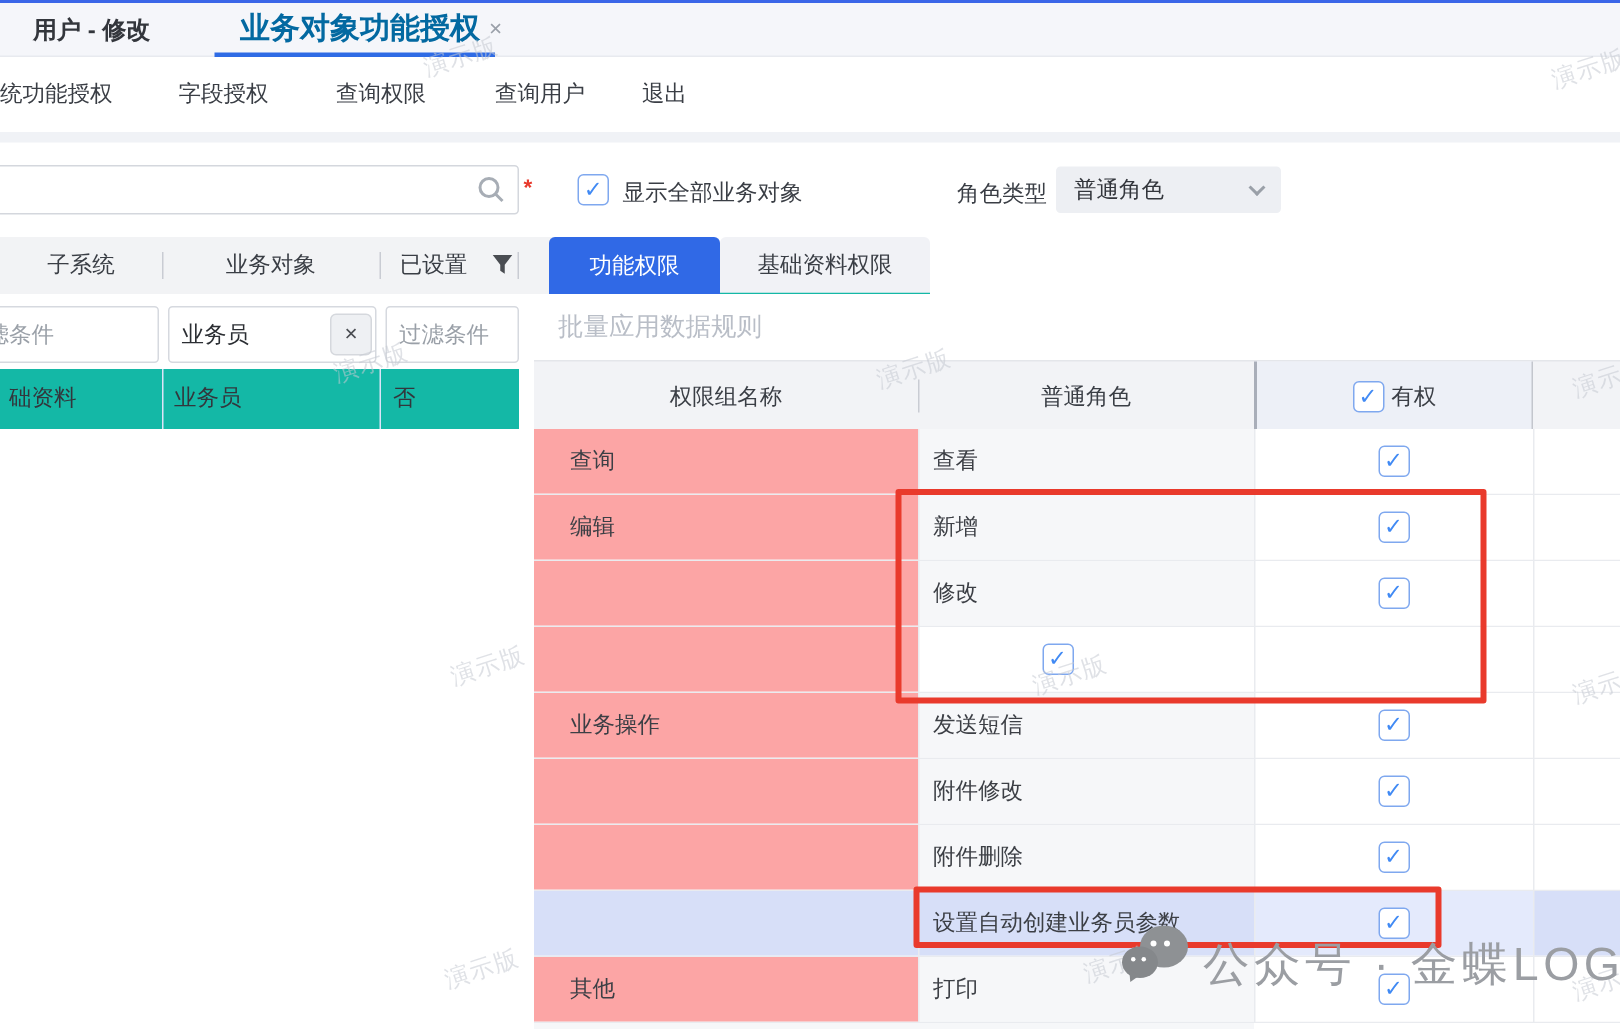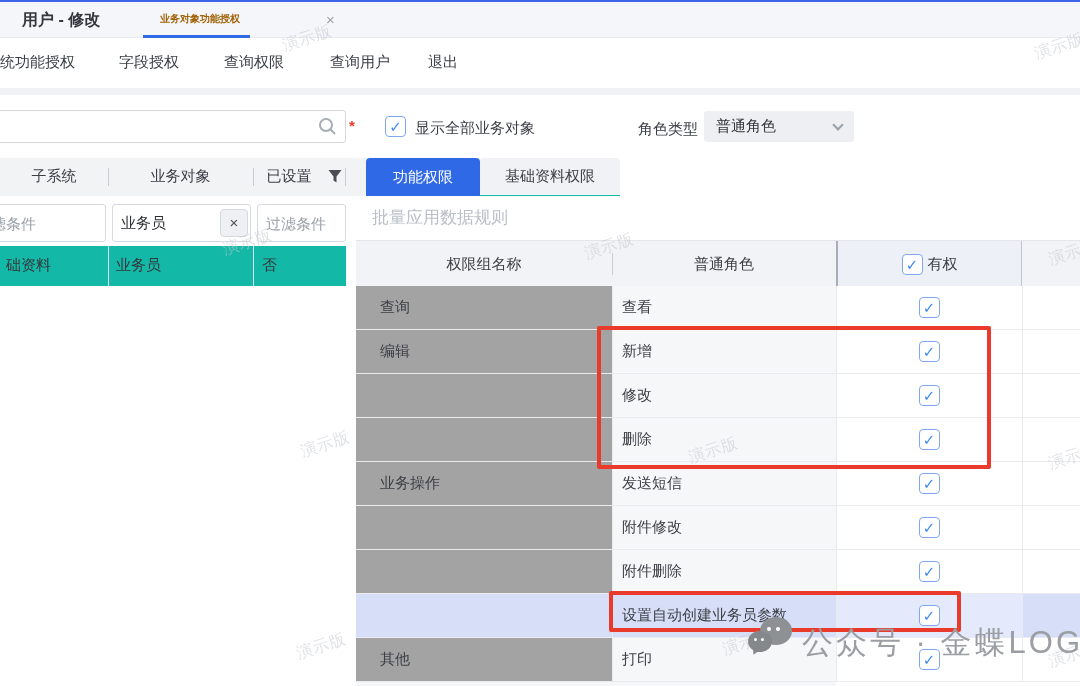--- a/index.html
+++ b/index.html
@@ -13,21 +13,21 @@
   .abs { position:absolute; }
 
   
   .topline { left:0; top:0; width:1080px; height:2px; background:#3b66e8; }
 
   
   .tabstrip { left:0; top:2px; width:1080px; height:36px; background:#f5f6fa; border-bottom:1px solid #e8eaef; }
   .doc-tab { position:absolute; top:0; height:36px; display:flex; align-items:center; font-size:16px; font-weight:bold; }
   .doc-tab.plain { left:22px; color:#33363c; }
   .doc-tab-active-wrap { position:absolute; left:143px; top:0; height:36px; display:flex; align-items:center; border-bottom:3px solid #2f6be5; padding:0 10px 0 17px; }
-  .doc-tab-active-wrap .lbl { color:#a16207; font-size:10px; font-weight:bold; }
+  .doc-tab-active-wrap .lbl { color:#0369a1; font-size:20px; font-weight:bold; }
   .close-x { margin-left:8px; color:#9aa0a9; font-size:15px; line-height:1; }
   .close-x::after { content:"×"; }
 
   
   .toolbar { left:0; top:38px; width:1080px; height:50px; background:#fff; }
   .tool-item { position:absolute; top:15px; font-size:15px; color:#3a3e45; white-space:nowrap; }
   .toolbar-gap { left:0; top:88px; width:1080px; height:7px; background:#f0f2f6; }
 
   
   .search-box { left:-30px; top:110px; width:376px; height:33px; background:#fff; border:1px solid #d4d7dd; border-radius:3px; }
@@ -74,21 +74,21 @@
   .batch-btn { left:372px; top:206px; font-size:17px; color:#b9bec7; background:none; border:none; font-family:inherit; }
 
   
   .phead { left:356px; top:240px; width:724px; height:46px; background:#f2f3f6; border-top:1px solid #e4e6ea; font-size:15px; color:#3a3e45; }
   .phead .h1 { position:absolute; left:0; top:14px; width:256px; text-align:center; }
   .phead .h2 { position:absolute; left:256px; top:14px; width:224px; text-align:center; }
   .phead .hdiv { position:absolute; left:256px; top:12px; width:1px; height:22px; background:#c9ccd3; }
   .phead .h3 { position:absolute; left:480px; top:0; width:186px; height:46px; background:#edf0f7; border-left:2px solid #a9aeb9; border-right:1px solid #c3c6cd; display:flex; align-items:center; justify-content:center; gap:5px; }
 
   .prow { position:absolute; left:356px; width:724px; height:44px; display:flex; border-bottom:1px solid #e9ebef; }
-  .prow .c1 { width:256px; background:#a3a3a3; font-size:15px; color:#3c3f45; padding:12px 0 0 24px; }
+  .prow .c1 { width:256px; background:#fca5a5; font-size:15px; color:#3c3f45; padding:12px 0 0 24px; }
   .prow .c2 { width:224px; background:#f6f7f9; font-size:15px; color:#3c3f45; padding:12px 0 0 10px; }
   .prow .c3 { width:186px; background:#fff; display:flex; align-items:center; justify-content:center; }
   .prow .c4 { flex:1; background:#fff; }
   .prow.hl .c1, .prow.hl .c2, .prow.hl .c4 { background:#d7dff8; }
   .prow.hl .c3 { background:#e4eafc; }
   .vline { position:absolute; top:286px; height:396px; width:1px; background:#e9ebef; }
   .sliver1 { left:356px; top:682px; width:480px; height:4px; background:#f6f7f9; }
 
   
   .redbox { border:4px solid #e93a2c; border-radius:2px; background:transparent; pointer-events:none; }
@@ -212,21 +212,20 @@
   <div class="prow" style="top:374px;">
     <div class="c1"></div>
     <div class="c2">修改</div>
     <div class="c3">
         <span class="cb"></span>
       </div>
     <div class="c4"></div>
   </div>
   <div class="prow" style="top:418px;">
     <div class="c1"></div>
-    <div class="c2">删除</div>
     <div class="c3">
         <span class="cb"></span>
       </div>
     <div class="c4"></div>
   </div>
   <div class="prow" style="top:462px;">
     <div class="c1">业务操作</div>
     <div class="c2">发送短信</div>
     <div class="c3">
         <span class="cb"></span>

